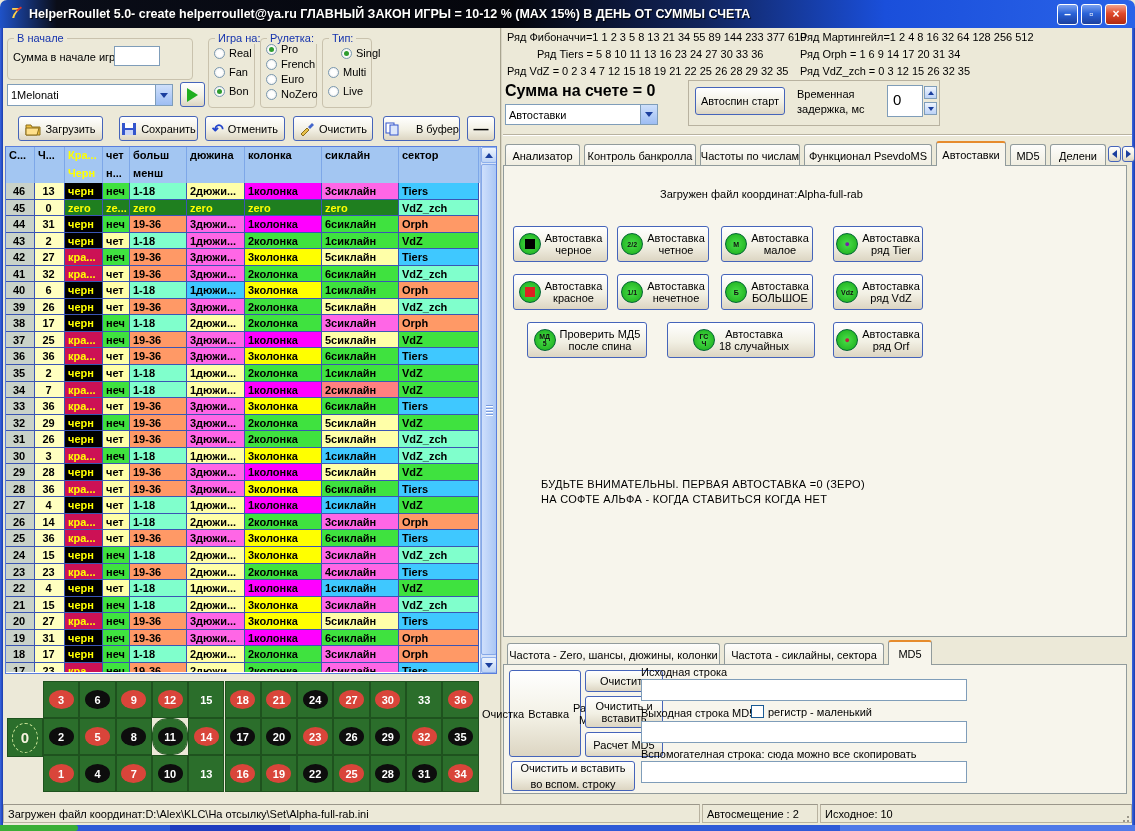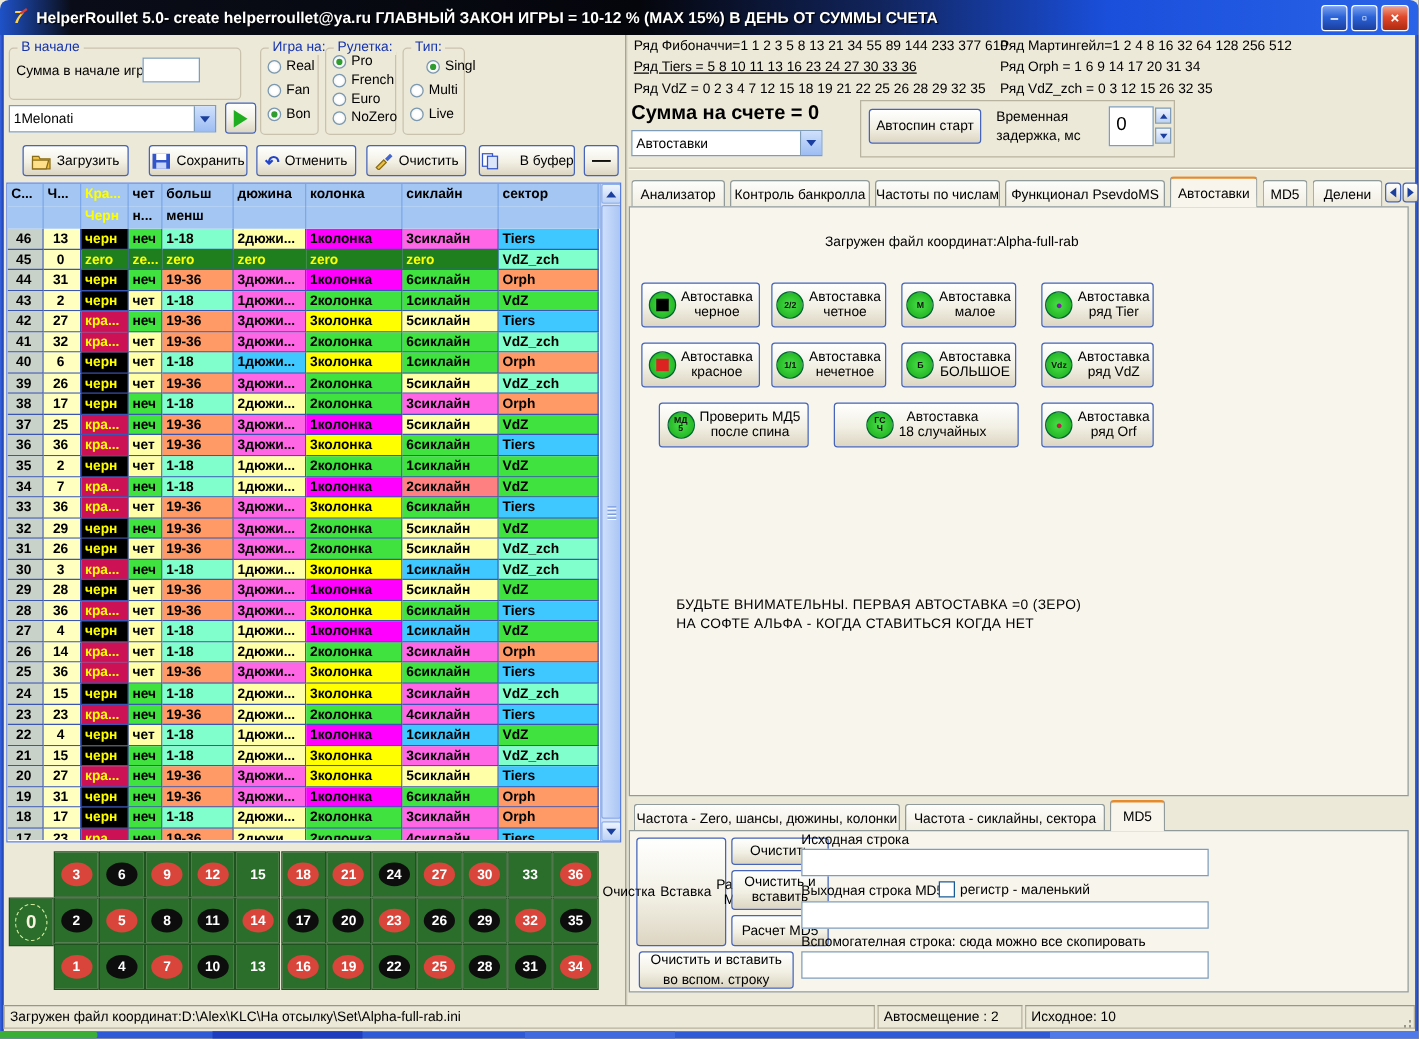--- a/index.html
+++ b/index.html
@@ -608,21 +608,21 @@
       </div>
       <div class="bcell" style="left: 116.6px; top: 38px; width: 34.3px; height: 35px;">
         <div class="oval black">8</div>
       </div>
       <div class="bcell" style="left: 116.6px; top: 75px; width: 34.3px; height: 35px;">
         <div class="oval red">7</div>
       </div>
       <div class="bcell" style="left: 152.9px; top: 1px; width: 34.3px; height: 35px;">
         <div class="oval red">12</div>
       </div>
-      <div class="bcell" style="left: 152.9px; top: 38px; width: 34.3px; height: 35px;">
+      <div class="bcell" style="left: 152.9px; top: 38px; width: 34.3px; height: 35px; border-radius: 14px;">
         <div class="oval black">11</div>
       </div>
       <div class="bcell" style="left: 152.9px; top: 75px; width: 34.3px; height: 35px;">
         <div class="oval black">10</div>
       </div>
       <div class="bcell" style="left: 189.2px; top: 1px; width: 34.3px; height: 35px;">
         <div class="oval plain">15</div>
       </div>
       <div class="bcell" style="left: 189.2px; top: 38px; width: 34.3px; height: 35px;">
         <div class="oval red">14</div>
@@ -691,21 +691,21 @@
         <div class="oval black">35</div>
       </div>
       <div class="bcell" style="left: 443.3px; top: 75px; width: 34.3px; height: 35px;">
         <div class="oval red">34</div>
       </div>
     </div>
 
   <div class="abs" style="left:500px;top:28px;width:2px;height:778px;background:#d8d4c4;border-left:1px solid #a9a590;"></div>
 
   <div class="abs lbl" style="left:507px;top:31px;">Ряд Фибоначчи=1 1 2 3 5 8 13 21 34 55 89 144 233 377 610</div>
-  <div class="abs lbl" style="left:507px;top:48px;text-decoration:underline;">Ряд Tiers = 5 8 10 11 13 16 23 24 27 30 33 36</div>
+  <div class="abs lbl" style="left:537px;top:48px;">Ряд Tiers = 5 8 10 11 13 16 23 24 27 30 33 36</div>
   <div class="abs lbl" style="left:507px;top:65px;">Ряд VdZ = 0 2 3 4 7 12 15 18 19 21 22 25 26 28 29 32 35</div>
   <div class="abs lbl" style="left:800px;top:31px;">Ряд Мартингейл=1 2 4 8 16 32 64 128 256 512</div>
   <div class="abs lbl" style="left:800px;top:48px;">Ряд Orph = 1 6 9 14 17 20 31 34</div>
   <div class="abs lbl" style="left:800px;top:65px;">Ряд VdZ_zch = 0 3 12 15 26 32 35</div>
 
   <div class="abs" style="left:505px;top:82px;font-size:16px;font-weight:bold;">Сумма на счете = 0</div>
   <div class="abs combo" style="left:505px;top:104px;width:153px;height:21px;">
     <div class="val">Автоставки</div>
     <div class="drop">
         <div class="tri-down"></div>

